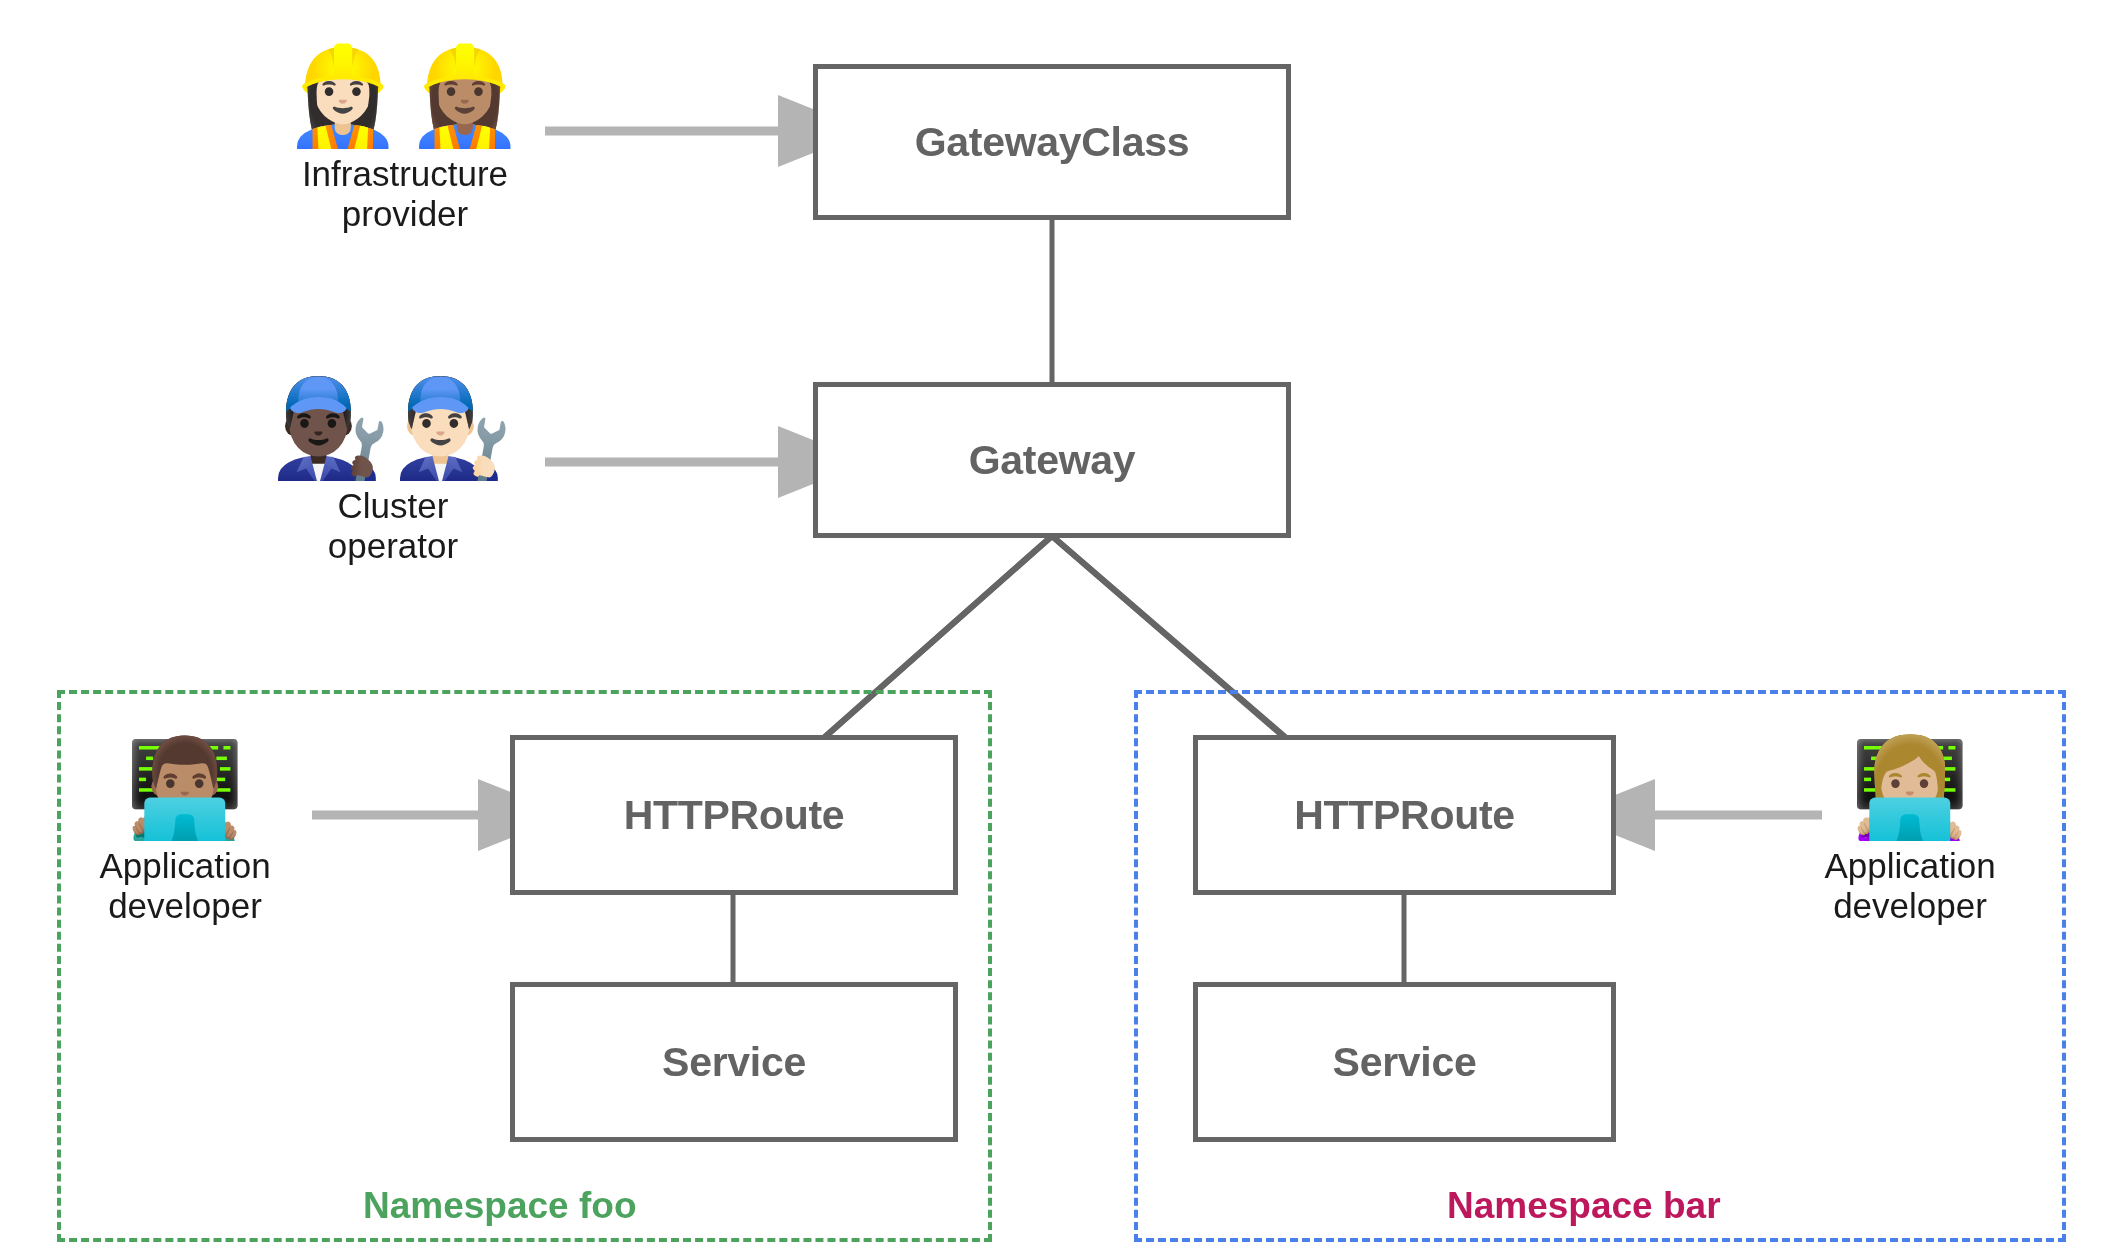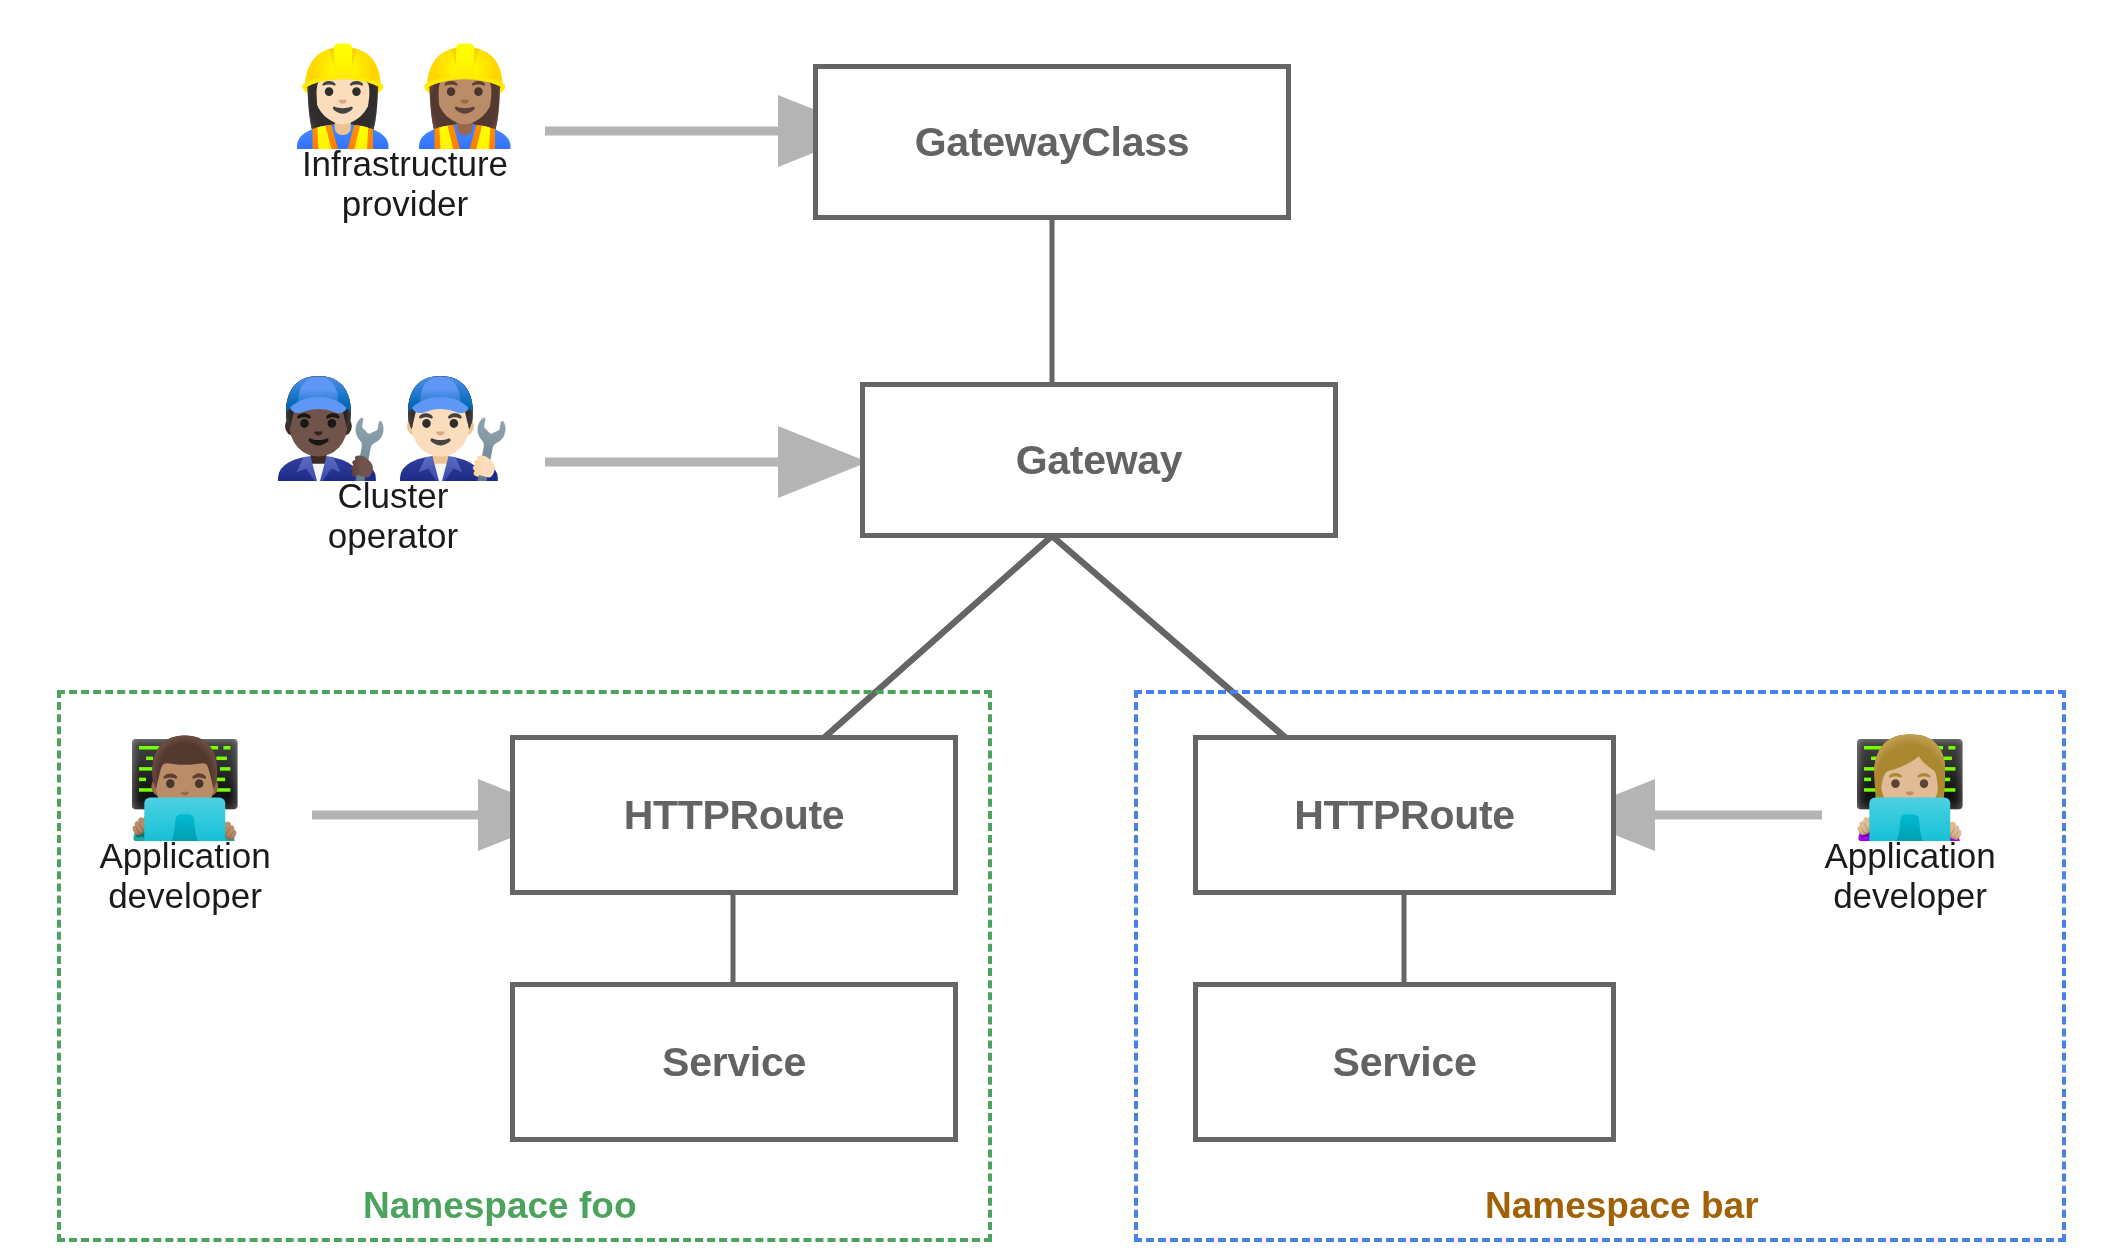--- a/index.html
+++ b/index.html
@@ -53,37 +53,38 @@
     border: 4px dashed #4a80ea;
   }
   .ns-label {
     position: absolute;
     font-family: "Liberation Sans", sans-serif;
     font-weight: bold;
     font-size: 37px;
     white-space: nowrap;
   }
   .ns-label-foo { color: #4ca35d; }
-  .ns-label-bar { color: #a16207; margin-left: 38px; }
+  .ns-label-bar { color: #be185d; }
   .persona {
     position: absolute;
     display: flex;
     flex-direction: column;
     align-items: center;
   }
   .persona-emoji {
     font-size: 96px;
     line-height: 1.0;
     white-space: nowrap;
     font-family: "DejaVu Sans", sans-serif;
   }
   .persona-emoji.pair {
     letter-spacing: 2px;
   }
   .persona-caption {
+    margin-top: 10px;
     font-family: "Liberation Sans", sans-serif;
     font-size: 35px;
     color: #1a1a1a;
     line-height: 1.15;
     text-align: center;
     white-space: pre-line;
   }
 </style>
 </head>
 <body>
@@ -128,21 +129,21 @@
   <div class="ns-box ns-foo" style="left:57px; top:690px; width:935px; height:552px;"></div>
   <div class="ns-label ns-label-foo" style="left:363px; top:1185px;">Namespace foo</div>
 
   <div class="ns-box ns-bar" style="left:1134px; top:690px; width:932px; height:552px;"></div>
   <div class="ns-label ns-label-bar" style="left:1447px; top:1185px;">Namespace bar</div>
 
   <div class="node-box" style="left:813px; top:64px; width:478px; height:156px;">
     <span class="node-label">GatewayClass</span>
   </div>
 
-  <div class="node-box" style="left:860px; top:382px; width:478px; height:156px;">
+  <div class="node-box" style="left:813px; top:382px; width:478px; height:156px;">
     <span class="node-label">Gateway</span>
   </div>
 
   <div class="node-box" style="left:510px; top:735px; width:448px; height:160px;">
     <span class="node-label">HTTPRoute</span>
   </div>
 
   <div class="node-box" style="left:510px; top:982px; width:448px; height:160px;">
     <span class="node-label">Service</span>
   </div>

